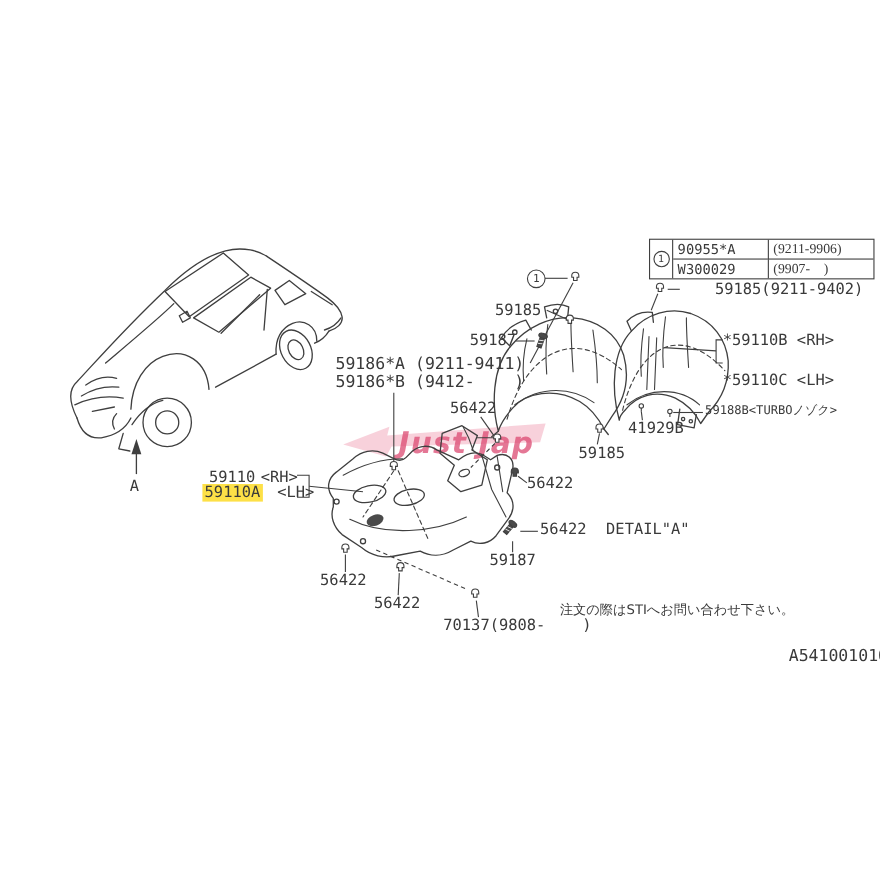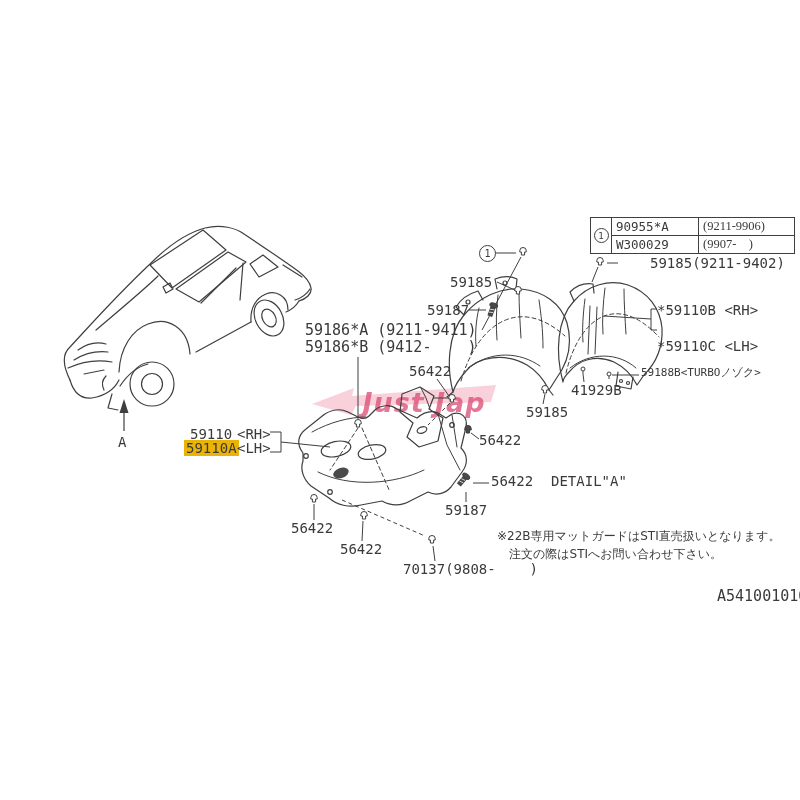--- a/index.html
+++ b/index.html
@@ -4,21 +4,21 @@
 <style>
   html,body{margin:0;padding:0;background:#fff;}
   #canvas{position:relative;width:800px;height:800px;background:#ffffff;overflow:hidden;
           font-family:"DejaVu Sans Mono",monospace;color:#3a3a3a;}
   svg.art{position:absolute;left:0;top:0;}
   .lbl{position:absolute;font:14px "DejaVu Sans Mono",monospace;color:#3a3a3a;
        white-space:pre;line-height:14px;}
   .s13{font-size:15px;line-height:13px;}
   .s125{font-size:11px;line-height:12.5px;}
   .jp{font-family:"DejaVu Sans",sans-serif;font-size:12px;line-height:13px;}
-  .hl{background:#eab308;padding:0 2px;margin:0 -2px;}
+  .hl{background:#fde047;padding:0 2px;margin:0 -2px;}
   .ref-table{position:absolute;left:590px;top:217px;display:grid;
              grid-template-columns:21px 86px 96px;grid-template-rows:17.5px 17.5px;
              border:1.5px solid #3f3f3f;background:#fff;}
   .ref-table .cell{font:12.5px "DejaVu Sans Mono",monospace;line-height:17.5px;
                    padding-left:4px;white-space:pre;color:#3a3a3a;}
   .ref-table .ccell{grid-row:1/3;border-right:1.5px solid #3f3f3f;
                     display:flex;align-items:center;justify-content:center;padding:0;}
   .ref-table .bb{border-bottom:1.5px solid #3f3f3f;}
   .ref-table .bl{border-left:1.5px solid #3f3f3f;font-family:Liberation Serif, serif;}
   .circ{width:13px;height:13px;border:1.3px solid #3f3f3f;border-radius:50%;
@@ -229,24 +229,23 @@
 <span class="lbl s125" style="left:641px;top:367px;">59188B&lt;TURBOノゾク&gt;</span>
 <span class="lbl" style="left:571px;top:383px;">41929B</span>
 <span class="lbl" style="left:526px;top:405px;">59185</span>
 <span class="lbl" style="left:479px;top:433px;">56422</span>
 <span class="lbl" style="left:491px;top:474px;">56422</span>
 <span class="lbl" style="left:551px;top:474px;">DETAIL"A"</span>
 <span class="lbl" style="left:445px;top:503px;">59187</span>
 <span class="lbl" style="left:190px;top:427px;">59110</span>
 <span class="lbl" style="left:237px;top:427px;">&lt;RH&gt;</span>
 <span class="lbl" style="left:186px;top:441px;"><span class="hl">59110A</span></span>
-<span class="lbl" style="left:237px;top:441px;">&lt;LH&gt;</span>
+<span class="lbl" style="left:252px;top:441px;">&lt;LH&gt;</span>
 <span class="lbl" style="left:291px;top:521px;">56422</span>
 <span class="lbl" style="left:340px;top:542px;">56422</span>
 <span class="lbl" style="left:403px;top:562px;">70137(9808-    )</span>
 <span class="lbl" style="left:118px;top:435px;">A</span>
 
-<span class="lbl jp" style="left:497px;top:530px;">※22B専用マットガードはSTI直売扱いとなります。</span>
 <span class="lbl jp" style="left:509px;top:548px;">注文の際はSTIへお問い合わせ下さい。</span>
 
 <span class="lbl s13" style="left:717px;top:590px;">A541001010</span>
 
 </div>
 
 </body></html>

